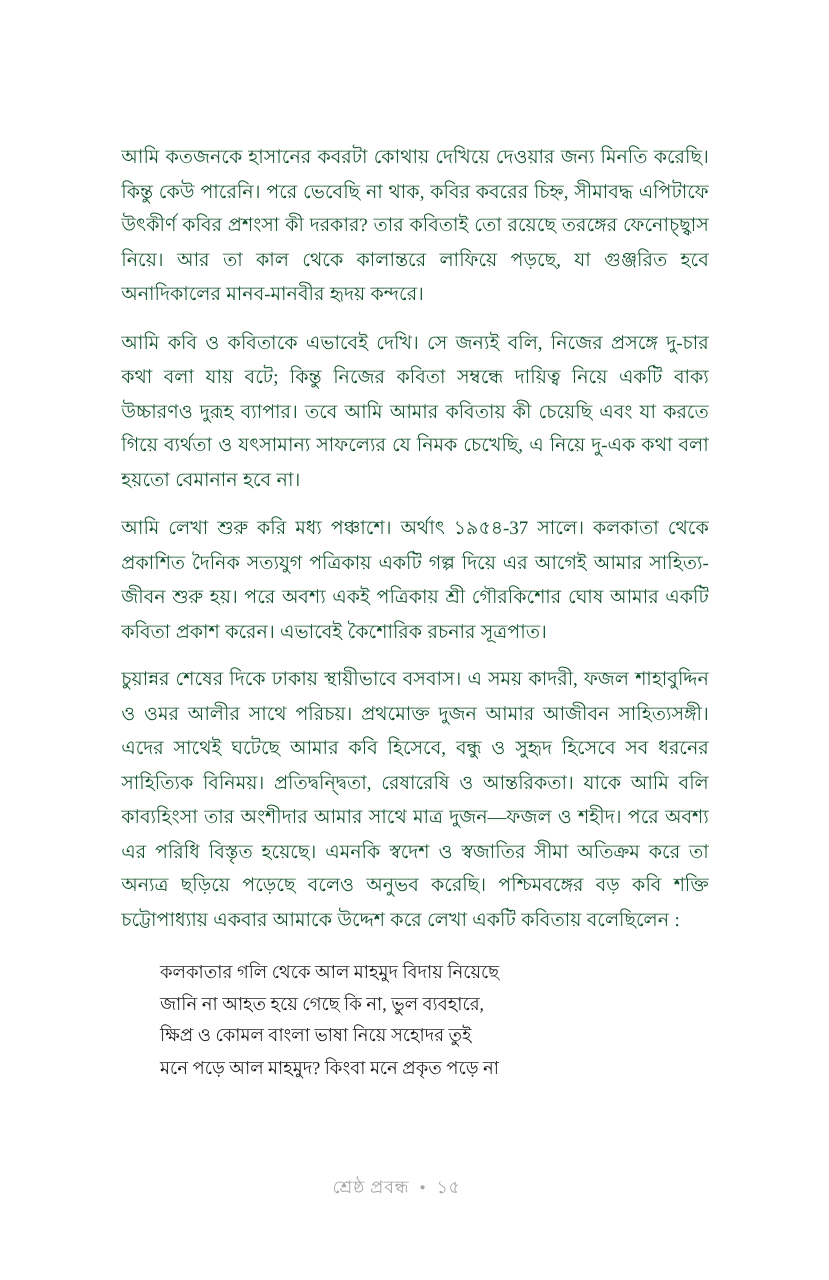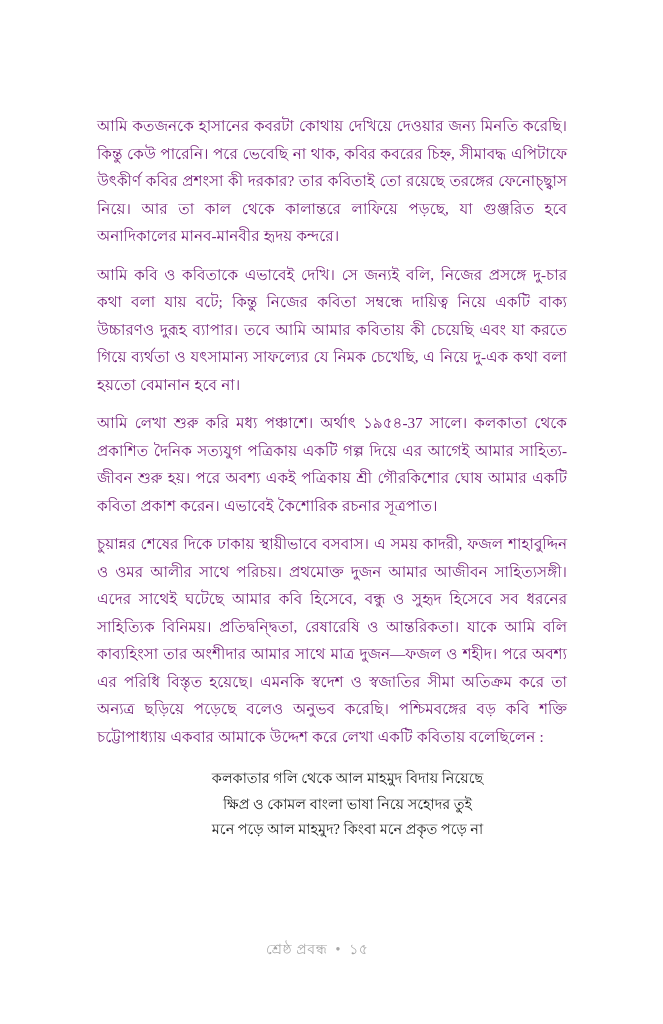--- a/index.html
+++ b/index.html
@@ -19,39 +19,39 @@
   .text-block {
     position: absolute;
     left: 97px;
     top: 112px;
     width: 470px;
   }
   .para {
     font-family: "Liberation Serif", "DejaVu Serif", serif;
     font-size: 15.2px;
     line-height: 27.5px;
-    color: #701a75;
+    color: #14532d;
     text-align: justify;
     text-justify: inter-word;
     margin: 0 0 11px 0;
     word-spacing: 0.5px;
     -webkit-font-smoothing: antialiased;
   }
   .para:last-of-type {
     margin-bottom: 0;
   }
   .quote-block {
     margin: 16px 0 0 31px;
   }
   .quote-line {
     font-family: "Liberation Serif", "DejaVu Serif", serif;
     font-size: 14.4px;
     line-height: 25.6px;
     color: #1a1a1a;
-    text-align: center;
+    text-align: left;
     white-space: nowrap;
   }
   .footer {
     position: absolute;
     right: 97px;
     bottom: 62px;
     width: 300px;
     text-align: left;
     font-family: "Liberation Serif", "DejaVu Serif", serif;
     font-size: 14px;
@@ -72,20 +72,21 @@
 
   <div class="text-block">
 
     <p class="para">আমি কতজনকে হাসানের কবরটা কোথায় দেখিয়ে দেওয়ার জন্য মিনতি করেছি। কিন্তু কেউ পারেনি। পরে ভেবেছি না থাক, কবির কবরের চিহ্ন, সীমাবদ্ধ এপিটাফে উৎকীর্ণ কবির প্রশংসা কী দরকার? তার কবিতাই তো রয়েছে তরঙ্গের ফেনোচ্ছ্বাস নিয়ে। আর তা কাল থেকে কালান্তরে লাফিয়ে পড়ছে, যা গুঞ্জরিত হবে অনাদিকালের মানব-মানবীর হৃদয় কন্দরে।</p>
     <p class="para">আমি কবি ও কবিতাকে এভাবেই দেখি। সে জন্যই বলি, নিজের প্রসঙ্গে দু-চার কথা বলা যায় বটে; কিন্তু নিজের কবিতা সম্বন্ধে দায়িত্ব নিয়ে একটি বাক্য উচ্চারণও দুরূহ ব্যাপার। তবে আমি আমার কবিতায় কী চেয়েছি এবং যা করতে গিয়ে ব্যর্থতা ও যৎসামান্য সাফল্যের যে নিমক চেখেছি, এ নিয়ে দু-এক কথা বলা হয়তো বেমানান হবে না।</p>
     <p class="para">আমি লেখা শুরু করি মধ্য পঞ্চাশে। অর্থাৎ ১৯৫৪-37 সালে। কলকাতা থেকে প্রকাশিত দৈনিক সত্যযুগ পত্রিকায় একটি গল্প দিয়ে এর আগেই আমার সাহিত্য-জীবন শুরু হয়। পরে অবশ্য একই পত্রিকায় শ্রী গৌরকিশোর ঘোষ আমার একটি কবিতা প্রকাশ করেন। এভাবেই কৈশোরিক রচনার সূত্রপাত।</p>
     <p class="para">চুয়ান্নর শেষের দিকে ঢাকায় স্থায়ীভাবে বসবাস। এ সময় কাদরী, ফজল শাহাবুদ্দিন ও ওমর আলীর সাথে পরিচয়। প্রথমোক্ত দুজন আমার আজীবন সাহিত্যসঙ্গী। এদের সাথেই ঘটেছে আমার কবি হিসেবে, বন্ধু ও সুহৃদ হিসেবে সব ধরনের সাহিত্যিক বিনিময়। প্রতিদ্বন্দ্বিতা, রেষারেষি ও আন্তরিকতা। যাকে আমি বলি কাব্যহিংসা তার অংশীদার আমার সাথে মাত্র দুজন—ফজল ও শহীদ। পরে অবশ্য এর পরিধি বিস্তৃত হয়েছে। এমনকি স্বদেশ ও স্বজাতির সীমা অতিক্রম করে তা অন্যত্র ছড়িয়ে পড়েছে বলেও অনুভব করেছি। পশ্চিমবঙ্গের বড় কবি শক্তি চট্টোপাধ্যায় একবার আমাকে উদ্দেশ করে লেখা একটি কবিতায় বলেছিলেন :</p>
 
     <div class="quote-block">
       <div class="quote-line">কলকাতার গলি থেকে আল মাহমুদ বিদায় নিয়েছে</div>
+      <div class="quote-line">জানি না আহত হয়ে গেছে কি না, ভুল ব্যবহারে,</div>
       <div class="quote-line">ক্ষিপ্র ও কোমল বাংলা ভাষা নিয়ে সহোদর তুই</div>
       <div class="quote-line">মনে পড়ে আল মাহমুদ? কিংবা মনে প্রকৃত পড়ে না</div>
     </div>
 
   </div>
 
   <div class="footer">
     <span>শ্রেষ্ঠ প্রবন্ধ</span>
     <span class="dot">•</span>
     <span>১৫</span>

